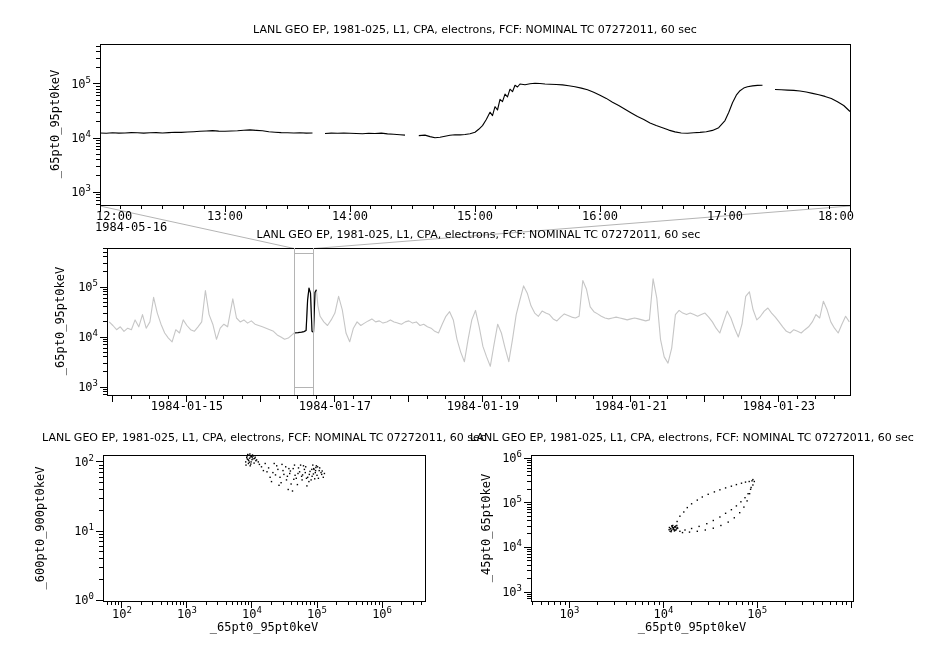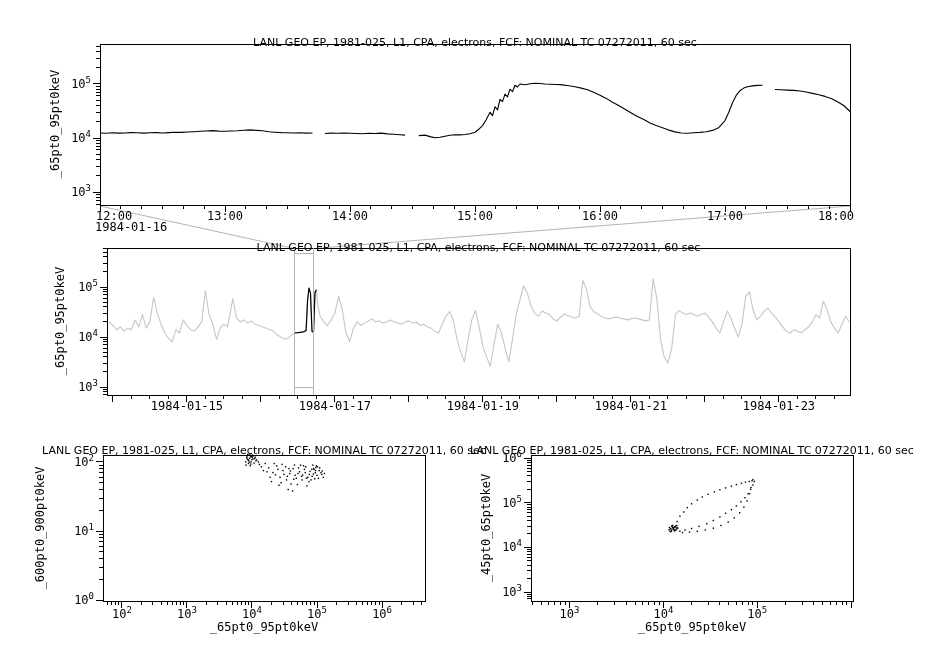--- a/index.html
+++ b/index.html
@@ -1,18 +1,18 @@
 <!DOCTYPE html>
 <html><head>
 <meta charset="utf-8">
 <style>
   html,body{margin:0;padding:0;background:#ffffff;}
   #stage{position:relative;width:926px;height:647px;background:#fff;overflow:hidden;
          font-family:"DejaVu Sans",sans-serif;color:#000;}
-  .title{position:absolute;font-size:11px;text-align:center;white-space:nowrap;color:#000;margin-top:13px;}
+  .title{position:absolute;font-size:11px;text-align:center;white-space:nowrap;color:#000;}
   .ylab{position:absolute;width:200px;font:12px "DejaVu Sans Mono",monospace;text-align:center;
         transform:rotate(-90deg);white-space:nowrap;color:#000;}
   .xlab{position:absolute;width:320px;font:12px "DejaVu Sans Mono",monospace;text-align:center;
         white-space:nowrap;color:#000;}
   .datelab{position:absolute;font:12px "DejaVu Sans Mono",monospace;white-space:nowrap;color:#000;}
   svg{position:absolute;left:0;top:0;}
 </style>
 </head>
 <body>
 
@@ -521,21 +521,21 @@
           <rect x="752.2" y="478.9" width="1.4" height="1.4"></rect>
         </g>
       </g>
     </svg>
 
   <div class="title" style="left:100px;top:23px;width:750px;">LANL GEO EP, 1981-025, L1, CPA, electrons, FCF: NOMINAL TC 07272011, 60 sec</div>
   <div class="title" style="left:107px;top:228px;width:743px;">LANL GEO EP, 1981-025, L1, CPA, electrons, FCF: NOMINAL TC 07272011, 60 sec</div>
   <div class="title" style="left:4px;top:431px;width:520px;">LANL GEO EP, 1981-025, L1, CPA, electrons, FCF: NOMINAL TC 07272011, 60 sec</div>
   <div class="title" style="left:432px;top:431px;width:520px;">LANL GEO EP, 1981-025, L1, CPA, electrons, FCF: NOMINAL TC 07272011, 60 sec</div>
 
-  <div class="datelab" style="left:95px;top:220px;">1984-01-16</div>
+  <div class="datelab" style="left:95px;top:220px;">1984-05-16</div>
 
   <div class="ylab" style="left:-45px;top:117px;">_65pt0_95pt0keV</div>
   <div class="ylab" style="left:-40px;top:314px;">_65pt0_95pt0keV</div>
   <div class="ylab" style="left:-60px;top:521px;">_600pt0_900pt0keV</div>
   <div class="ylab" style="left:386px;top:521px;">_45pt0_65pt0keV</div>
 
   <div class="xlab" style="left:104px;top:620px;">_65pt0_95pt0keV</div>
   <div class="xlab" style="left:532px;top:620px;">_65pt0_95pt0keV</div>
 </div>
 

